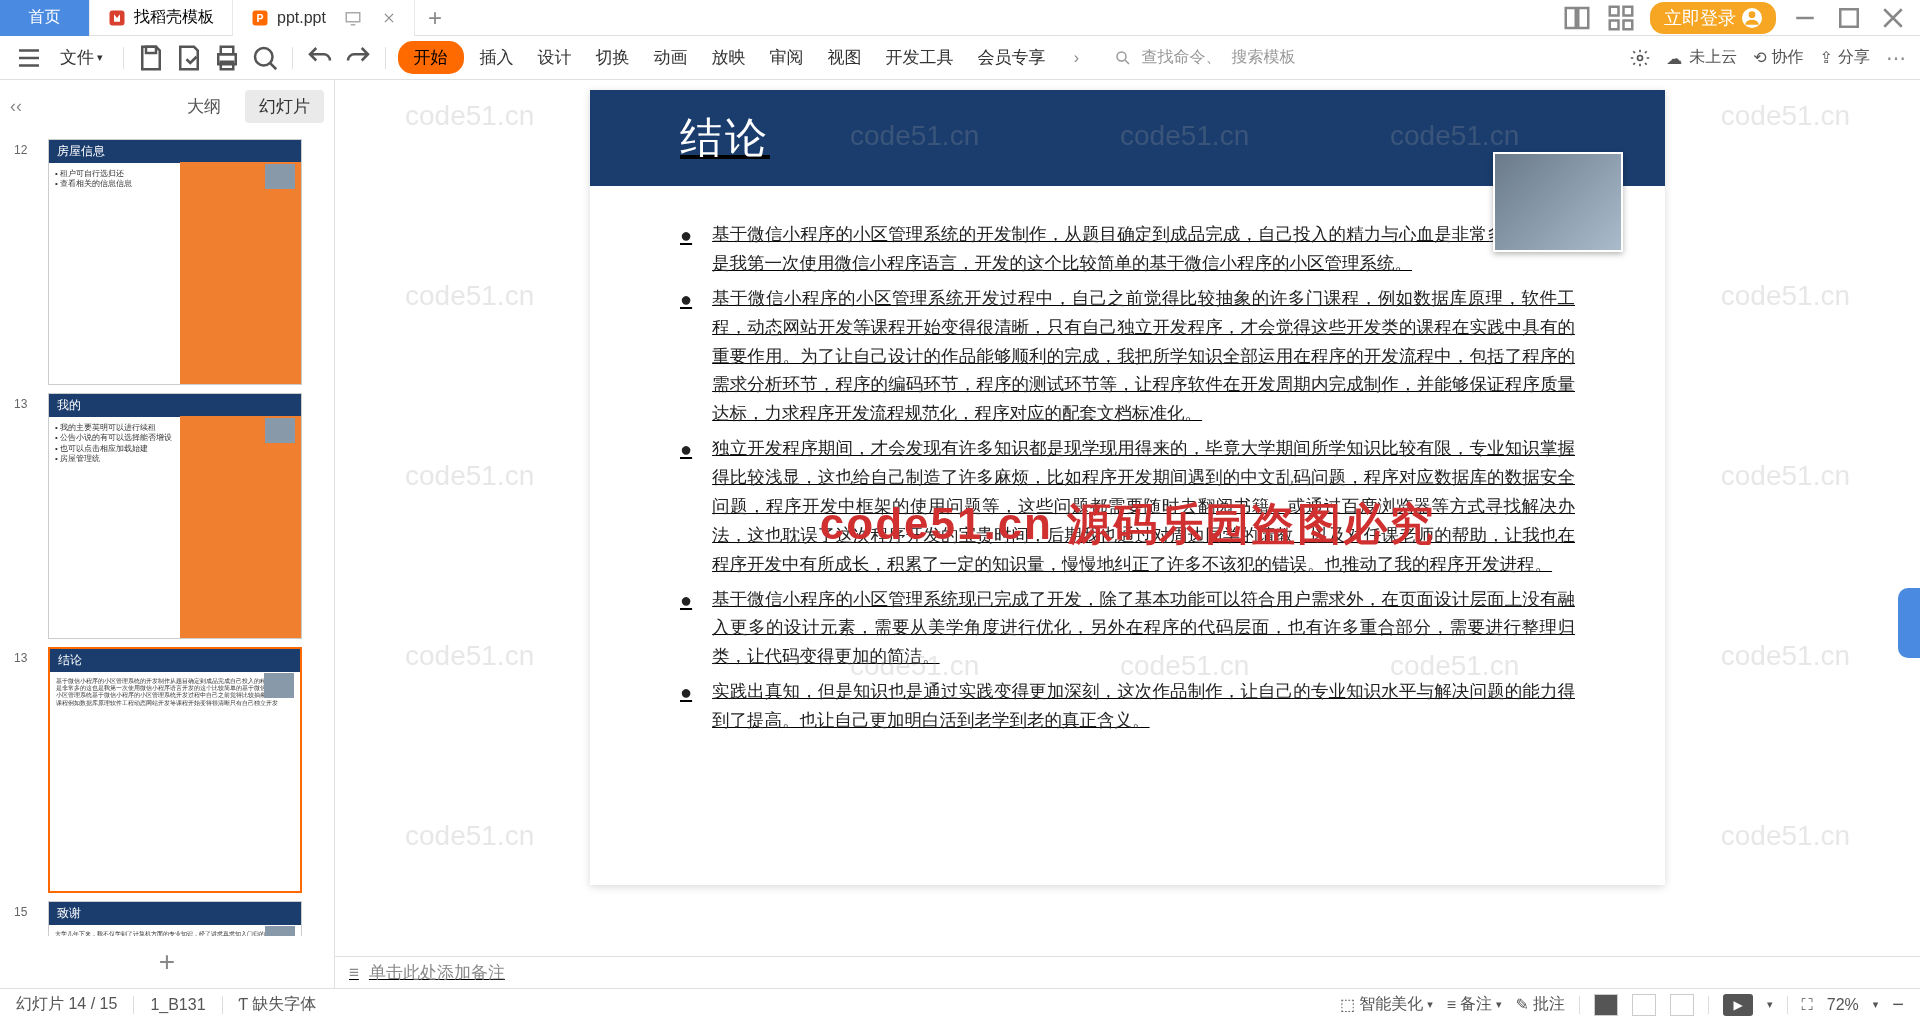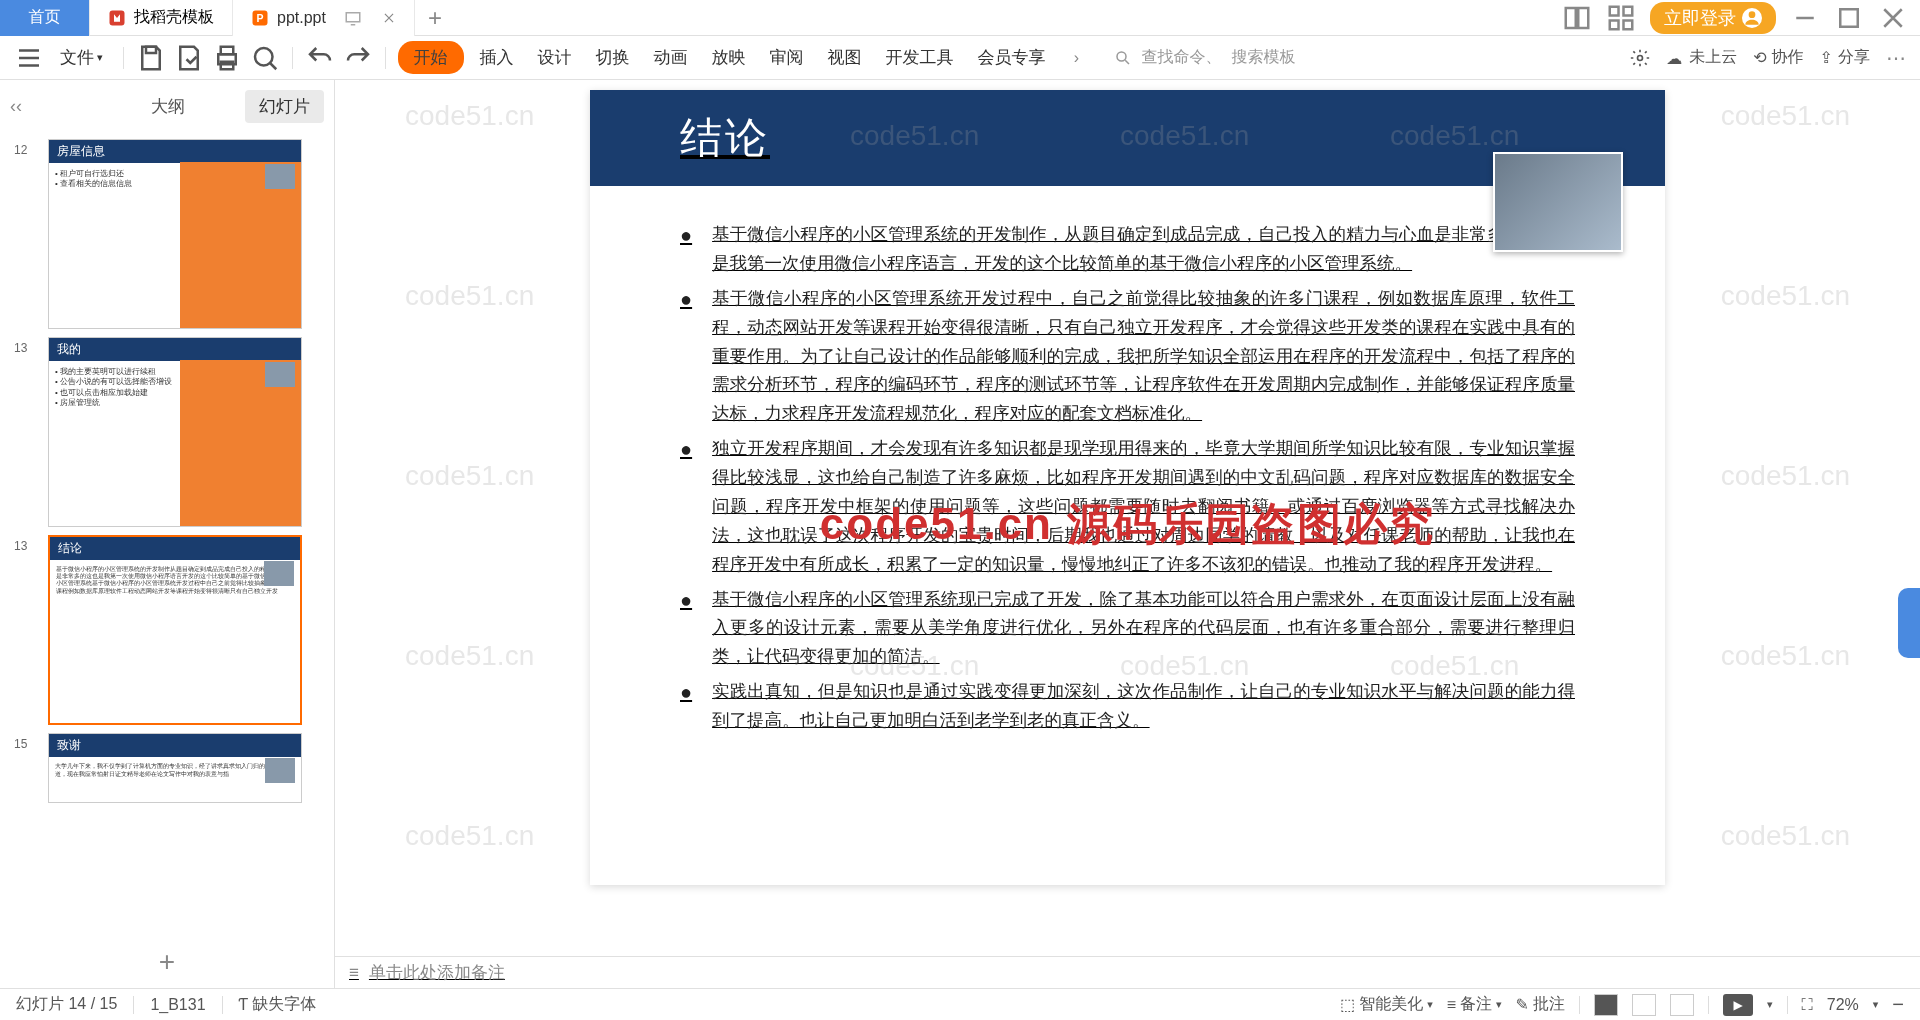--- a/index.html
+++ b/index.html
@@ -12,37 +12,37 @@
 .tab-icon { width: 18px; height: 18px; }
 .tab-close { width: 14px; height: 14px; color: #888; margin-left: 10px; }
 .tab-extras { display: flex; gap: 10px; margin-left: 10px; color: #aaa; align-items: center; }
 .tab-plus { width: 40px; text-align: center; font-size: 24px; color: #888; cursor: pointer; }
 .titlebar-right { margin-left: auto; display: flex; align-items: center; gap: 14px; padding-right: 12px; }
 .login-btn { background: #f6a623; color: #fff; padding: 4px 14px; border-radius: 14px; font-size: 18px; display: flex; align-items: center; gap: 6px; cursor: pointer; }
 .win-btn { width: 30px; height: 30px; display: flex; align-items: center; justify-content: center; color: #888; cursor: pointer; }
 
 .menubar { height: 44px; display: flex; align-items: center; padding: 0 14px; gap: 8px; background: #fff; border-bottom: 1px solid #e0e0e0; }
 .menu-btn { padding: 4px 8px; font-size: 17px; color: #333; cursor: pointer; display: flex; align-items: center; gap: 3px; }
-.menu-btn.start { background: #ff6a00; color: #404040; padding: 5px 16px; border-radius: 15px; font-weight: 500; }
+.menu-btn.start { background: #ff6a00; color: #000000; padding: 5px 16px; border-radius: 15px; font-weight: 500; }
 .menu-icon-btn { width: 30px; height: 30px; display: flex; align-items: center; justify-content: center; color: #555; cursor: pointer; }
 .menu-sep { height: 22px; width: 1px; background: #e0e0e0; margin: 0 4px; }
 .search-area { display: flex; align-items: center; gap: 10px; color: #999; font-size: 16px; margin-left: 14px; }
 .menubar-right { margin-left: auto; display: flex; align-items: center; gap: 16px; color: #555; font-size: 16px; }
 .cloud-btn { display: flex; align-items: center; gap: 5px; cursor: pointer; }
 
 .workspace { display: flex; height: calc(100% - 36px - 44px - 32px); }
 .sidebar { width: 335px; border-right: 1px solid #e0e0e0; display: flex; flex-direction: column; background: #fff; }
 .side-tabs { display: flex; padding: 10px 10px 8px 10px; gap: 10px; align-items: center; }
 .collapse-btn { color: #888; font-size: 18px; cursor: pointer; }
 .side-tab { padding: 5px 14px; font-size: 17px; cursor: pointer; color: #555; }
-.side-tab.active { background: #eaeaea; border-radius: 4px; color: #333; margin-left: 36px; }
+.side-tab.active { background: #eaeaea; border-radius: 4px; color: #333; }
 .thumbs { flex: 1; overflow-y: auto; padding: 4px 0; }
 .thumb-row { display: flex; align-items: flex-start; padding: 4px 8px 4px 14px; gap: 8px; }
 .thumb-num { width: 26px; font-size: 12px; color: #666; padding-top: 4px; }
-.thumb { width: 254px; height: 190px; background: #fff; border: 1px solid #ccc; position: relative; overflow: hidden; }
+.thumb { width: 254px; height: 246px; background: #fff; border: 1px solid #ccc; position: relative; overflow: hidden; }
 .thumb.selected { border: 2px solid #ff6a00; }
 .thumb-header { background: #1a3d6e; color: #fff; font-size: 12px; padding: 3px 8px; }
 .thumb-body { padding: 6px; font-size: 8px; color: #333; line-height: 1.3; }
 .thumb-orange { position: absolute; right: 0; top: 22px; bottom: 0; width: 48%; background: #f08030; }
 .thumb-img { position: absolute; right: 6px; top: 24px; width: 30px; height: 25px; background: #8899aa; }
 .add-slide { text-align: center; font-size: 28px; color: #888; padding: 10px; cursor: pointer; }
 
 .canvas { flex: 1; background: #fff; display: flex; flex-direction: column; position: relative; text-decoration: underline; }
 .slide-area { flex: 1; display: flex; align-items: flex-start; justify-content: center; padding: 10px 0; position: relative; overflow: hidden; }
 .slide { width: 1075px; height: 795px; background: #fff; box-shadow: 0 2px 8px rgba(0,0,0,0.15); position: relative; }

